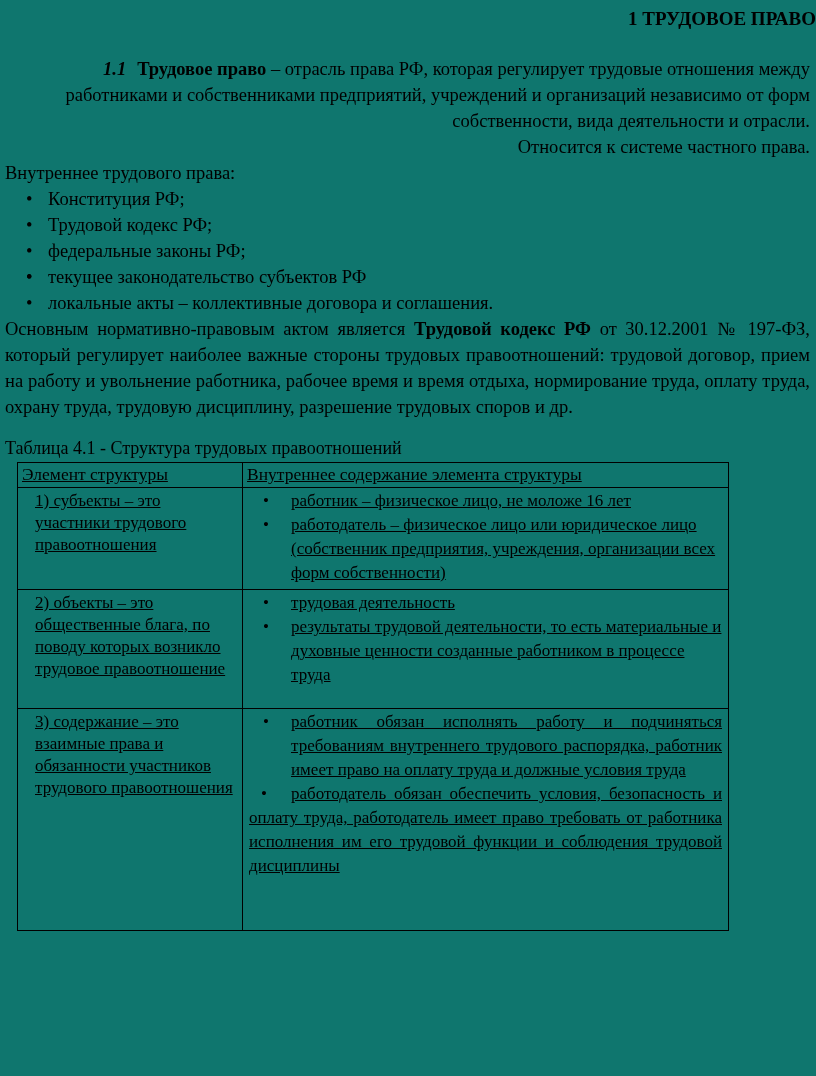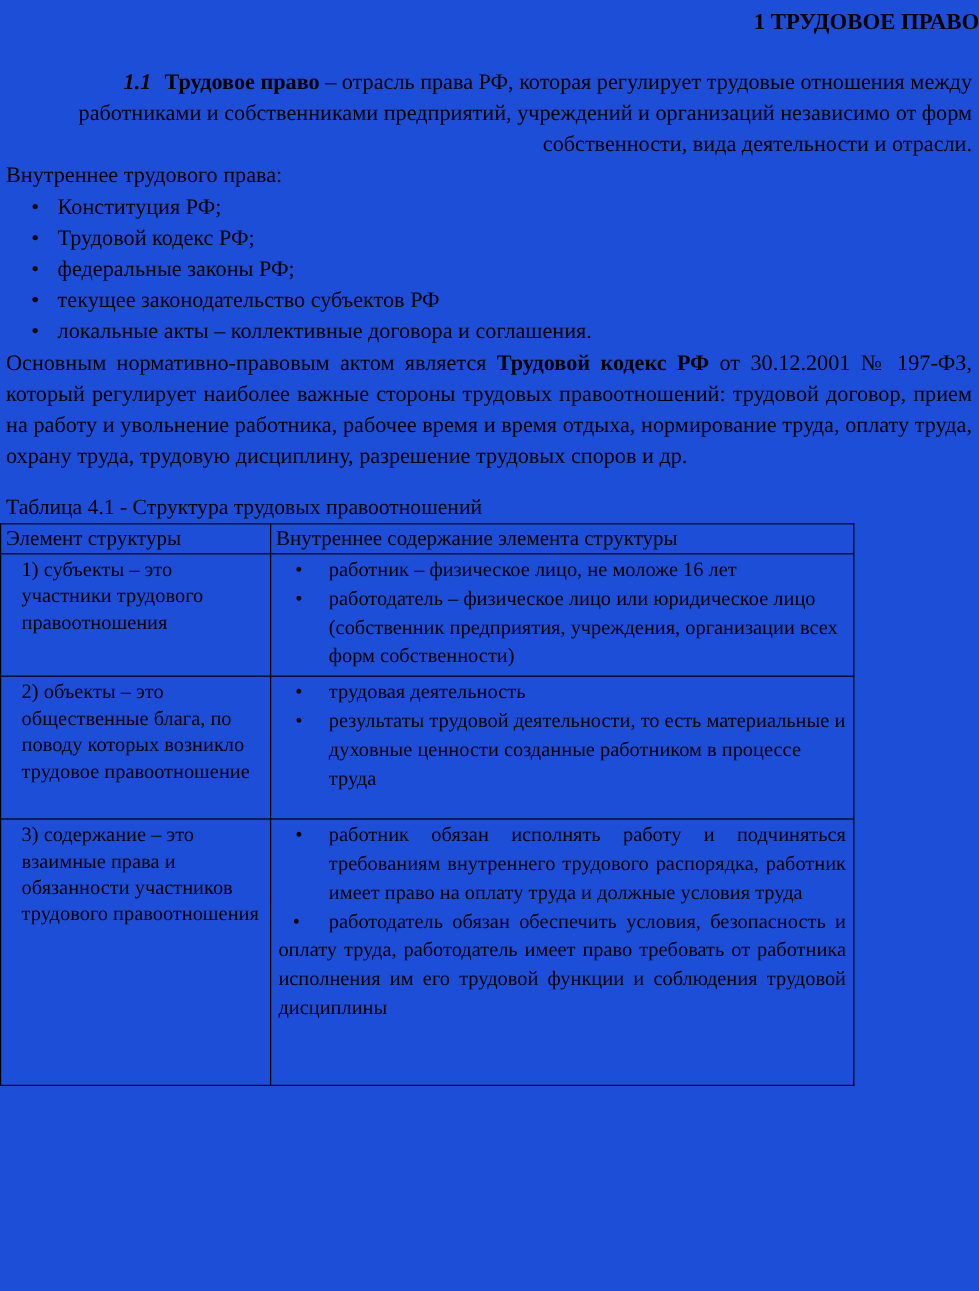--- a/index.html
+++ b/index.html
@@ -1,21 +1,21 @@
 <!DOCTYPE html>
 <html lang="ru"><head>
 <meta charset="utf-8">
 <style>
   html, body { margin: 0; padding: 0; background: #ffffff; }
   .page {
     position: relative;
     width: 816px;
     height: 1076px;
     box-sizing: border-box;
-    background: #1d4ed8;
+    background: #0f766e;
     color: #000000;
     font-family: "Liberation Serif", "DejaVu Serif", serif;
     font-size: 18.5px;
     line-height: 26px;
     padding-top: 6px;
     overflow: hidden;
   }
   .b { font-weight: bold; }
   .doc-title {
     margin: 0 0 24px 5px;
@@ -27,23 +27,24 @@
   .para-right { margin: 0 6px 0 5px; text-align: right; }
   .sec-num { margin-right: 11px; font-style: italic; }
   .body-left { margin: 0 6px 0 5px; }
   .body-just { margin: 0 6px 0 5px; text-align: justify; }
   .src-list { list-style: none; margin: 0 6px 0 5px; padding: 0; }
   .src-list li { position: relative; padding-left: 43px; text-align: justify; }
   .mark { position: absolute; left: 21px; top: 0; }
   .caption { margin: 15px 6px 1px 5px; text-align: left; font-size: 18px; }
   table.doc-table {
     border-collapse: collapse;
-    margin-left: 0;
+    margin-left: 17px;
     width: 712px;
     table-layout: fixed;
+    text-decoration: underline;
   }
   .doc-table th, .doc-table td {
     border: 1.5px solid #000000;
     vertical-align: top;
     font-weight: normal;
     text-align: left;
   }
   .doc-table th {
     font-size: 17.5px;
     line-height: 23px;
@@ -69,20 +70,21 @@
   .mark-inline { display: inline-block; width: 30px; text-indent: 0; }
 </style>
 </head>
 <body>
 
 <div class="page">
 
   <h1 class="doc-title">1 ТРУДОВОЕ ПРАВО</h1>
 
   <p class="para-right"><span class="b sec-num">1.1</span><span class="b">Трудовое право</span><span> – отрасль права РФ, которая регулирует трудовые отношения между работниками и собственниками предприятий, учреждений и организаций независимо от форм собственности, вида деятельности и отрасли.</span></p>
+  <p class="para-right">Относится к системе частного права.</p>
 
   <p class="body-left">Внутреннее трудового права:</p>
 
   <ul class="src-list">
     <li><span class="mark">•</span><span>Конституция РФ;</span></li>
     <li><span class="mark">•</span><span>Трудовой кодекс РФ;</span></li>
     <li><span class="mark">•</span><span>федеральные законы РФ;</span></li>
     <li><span class="mark">•</span></li>
     <li><span class="mark">•</span><span>текущее законодательство субъектов РФ</span></li>
     <li><span class="mark">•</span><span>локальные акты – коллективные договора и соглашения.</span></li>

